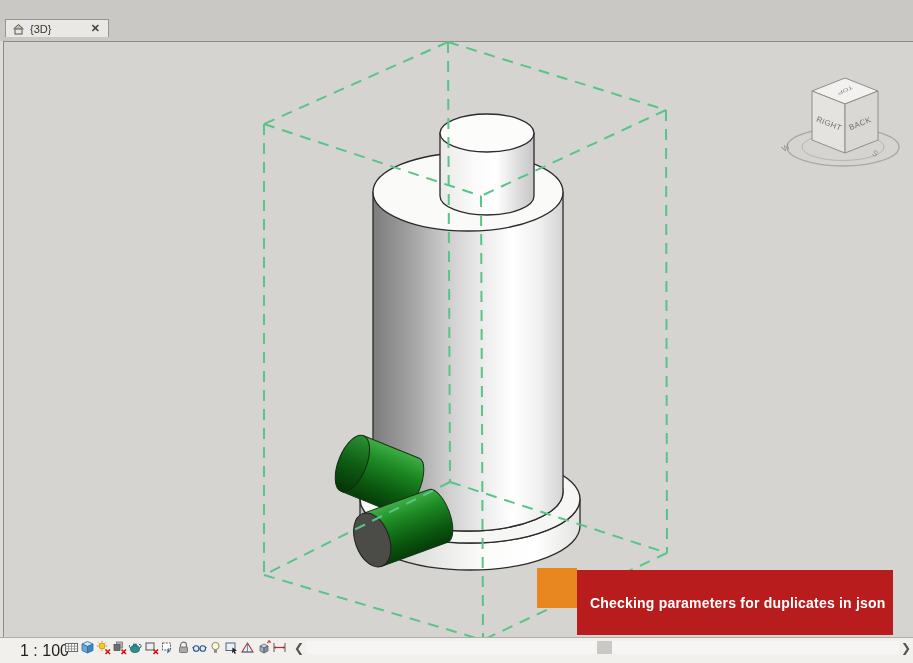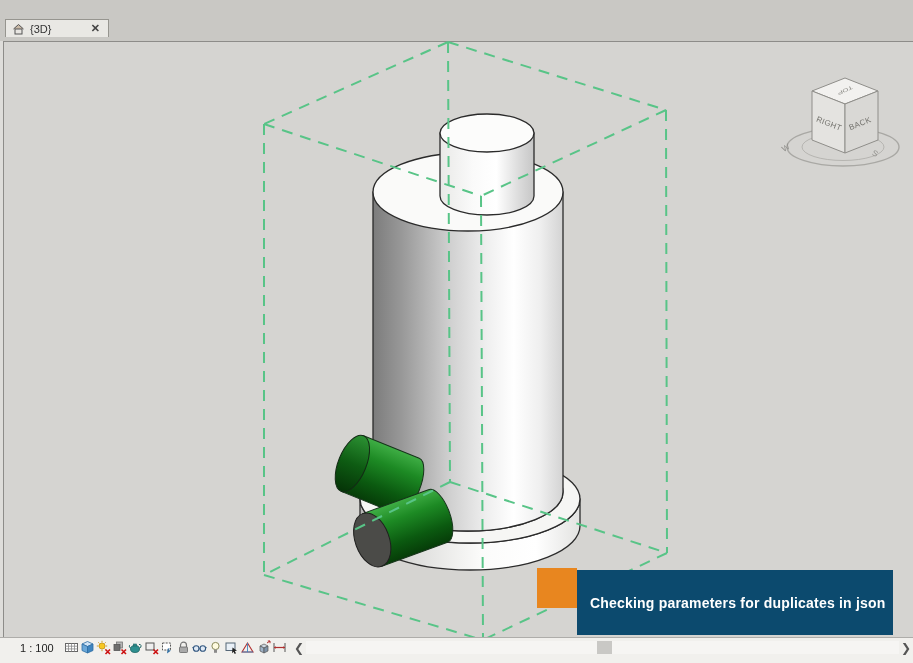--- a/index.html
+++ b/index.html
@@ -21,21 +21,21 @@
   .scene-svg{position:absolute;left:0;top:0;width:913px;height:663px;z-index:10;pointer-events:none;}
   
   .caption{position:absolute;left:537px;top:568px;display:flex;align-items:flex-start;z-index:20;}
   .caption-accent{width:40px;height:40px;background:#e8861f;}
   .caption-box{margin-top:2px;width:316px;height:65px;background:#242424;color:#fff;
                display:flex;align-items:center;box-sizing:border-box;padding-left:13px;}
   .caption-box span{font-size:14px;font-weight:bold;letter-spacing:.2px;white-space:nowrap;}
   
   .bottom-bar{position:absolute;left:0;top:637px;width:913px;height:26px;background:#f1f0ed;
               border-top:1px solid #aeadaa;box-sizing:border-box;z-index:30;}
-  .scale{position:absolute;left:20px;top:4px;font-size:11px;color:#222;cursor:pointer;}
+  .scale{position:absolute;left:20px;top:4px;font-size:16px;color:#222;cursor:pointer;}
   .vcb-icons{position:absolute;left:64px;top:2px;display:flex;gap:1px;}
   .vcb-icon{width:15px;height:15px;display:inline-block;cursor:pointer;}
   .scroll-left{position:absolute;left:294px;top:3px;font-size:12px;color:#555;cursor:pointer;}
   .scroll-track{position:absolute;left:306px;top:3px;width:593px;height:13px;background:#f6f5f3;}
   .scroll-thumb{position:absolute;left:291px;top:0;width:15px;height:13px;background:#c9c8c5;cursor:grab;}
   .scroll-right{position:absolute;right:2px;top:3px;font-size:12px;color:#555;cursor:pointer;}
 </style>
 </head>
 <body>
 
@@ -126,21 +126,21 @@
         <polygon points="845,104 878,91 878,140 845,153" fill="#d9d8d5"></polygon>
       </g>
       <text x="828" y="126" font-size="8" fill="#74736e" text-anchor="middle" letter-spacing=".3" transform="rotate(21.5 828 126)">RIGHT</text>
       <text x="861" y="126" font-size="8" fill="#74736e" text-anchor="middle" letter-spacing=".3" transform="rotate(-21.5 861 126)">BACK</text>
       <text x="0" y="2" font-size="8" fill="#8a8984" text-anchor="middle" transform="translate(845,90) rotate(155) scale(1,.6)">TOP</text>
     </g>
   </svg>
 
   <div class="caption">
     <div class="caption-accent" style="background: rgb(232, 134, 31);"></div>
-    <div class="caption-box" style="background: #0c4a6e; color: rgb(255, 255, 255);">
+    <div class="caption-box" style="background: #b91c1c; color: rgb(255, 255, 255);">
       <span>Checking parameters for duplicates in json</span>
     </div>
   </div>
 
   <div class="top-strip" style="background: rgb(201, 200, 196);"></div>
   <div class="tab-bar" style="background: rgb(201, 200, 196);">
     <div class="tab">
       <span style="display:inline-flex;">
         <svg width="13" height="12" viewBox="0 0 13 12">
           <path d="M1.5 6 L6.5 1.5 L11.5 6" fill="#c9b9a6" stroke="#555" stroke-width="1"></path>

